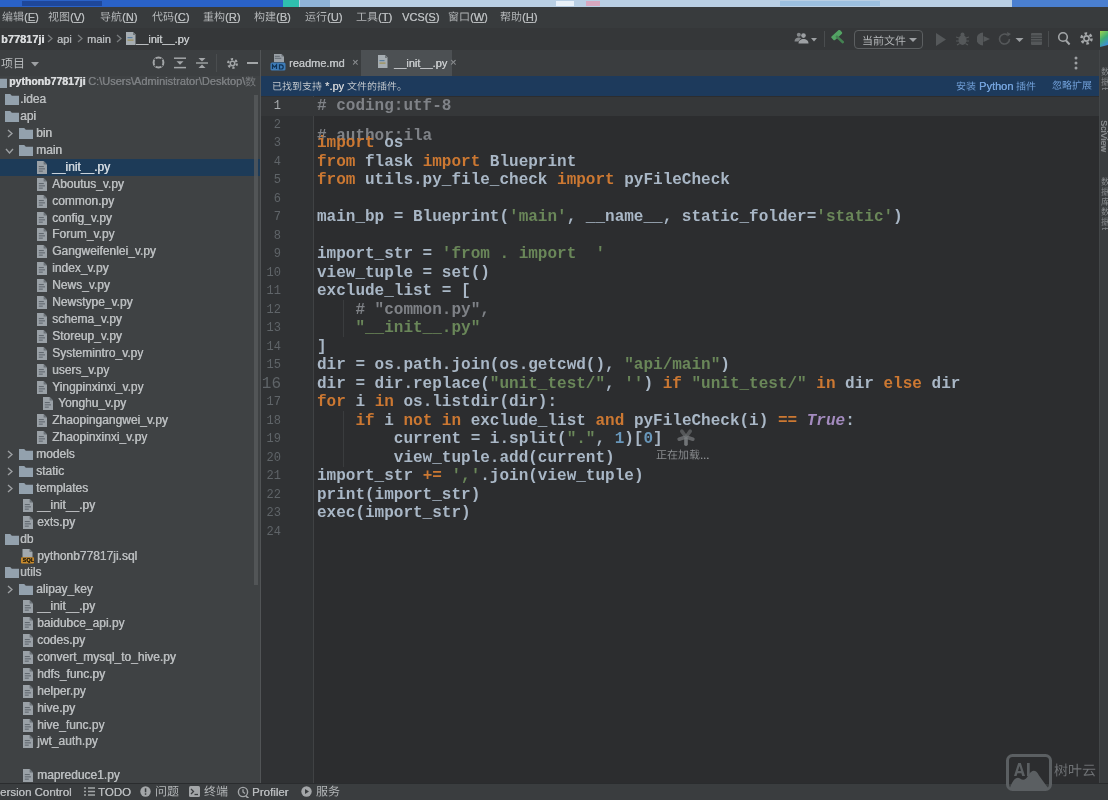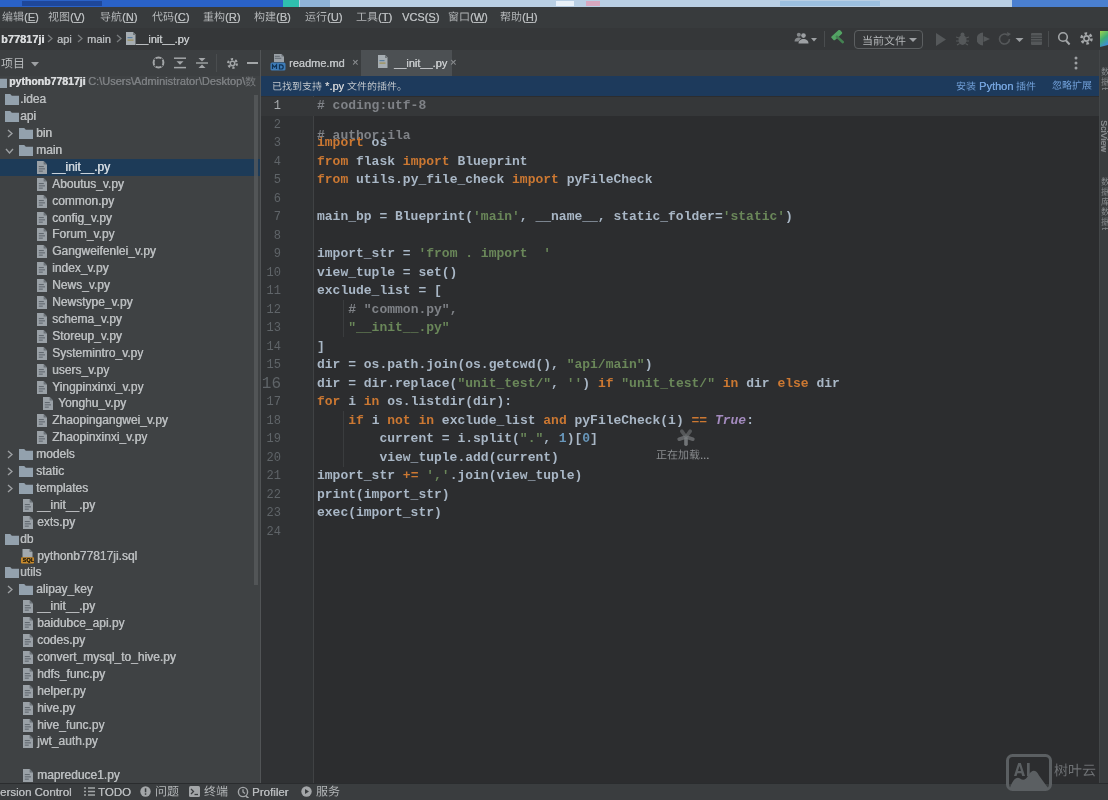--- a/index.html
+++ b/index.html
@@ -1,18 +1,18 @@
 <!DOCTYPE html>
 <html><head><meta charset="utf-8"><style>
 *{margin:0;padding:0;box-sizing:border-box}
 html,body{width:1108px;height:800px;overflow:hidden;background:#2c2d2f}
 body{font-family:"Liberation Sans",sans-serif;position:relative;-webkit-font-smoothing:antialiased}
 .a{position:absolute;text-shadow:0.3px 0 0 currentColor}
 .mono{text-shadow:none!important}
-.mono{font-family:"Liberation Mono",monospace;font-size:13px;line-height:18.5px;white-space:pre;font-weight:bold}
+.mono{font-family:"Liberation Mono",monospace;font-size:16px;line-height:18.5px;white-space:pre;font-weight:bold}
 .k{color:#cc7832}.s{color:#6a8759}.c{color:#7f8287}.n{color:#6897bb}.t{color:#a9b7c6}
 svg{display:inline-block}
 .ic{line-height:0}.ic svg{vertical-align:top}
 .row{position:absolute;left:0;width:260px;height:17px;white-space:nowrap;overflow:hidden}
 .row span{font-size:12px;color:#b9bcbe;text-shadow:0.4px 0 0 currentColor}
 .lbl{position:absolute;top:1px}
 </style></head><body>
 <div class="a" style="left:0;top:0;width:1108px;height:7px;background:#b9cfe4"></div>
 <div class="a" style="left:0;top:0;width:283px;height:7px;background:#2a62c8"></div>
 <div class="a" style="left:22px;top:1px;width:80px;height:5px;background:#1b418f;opacity:.8"></div>

